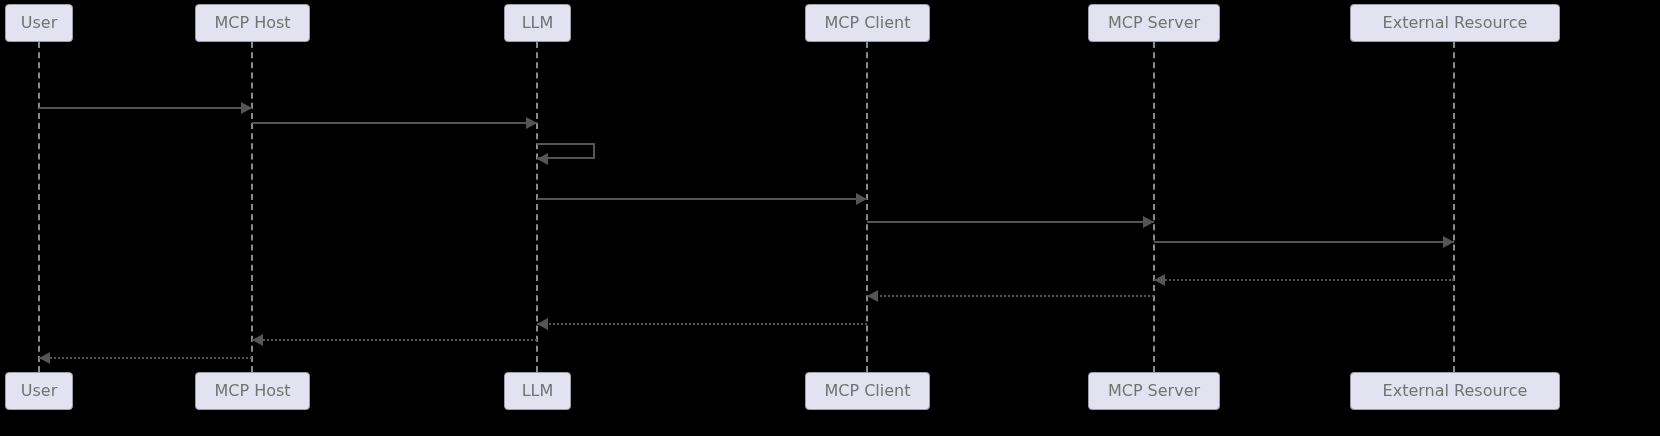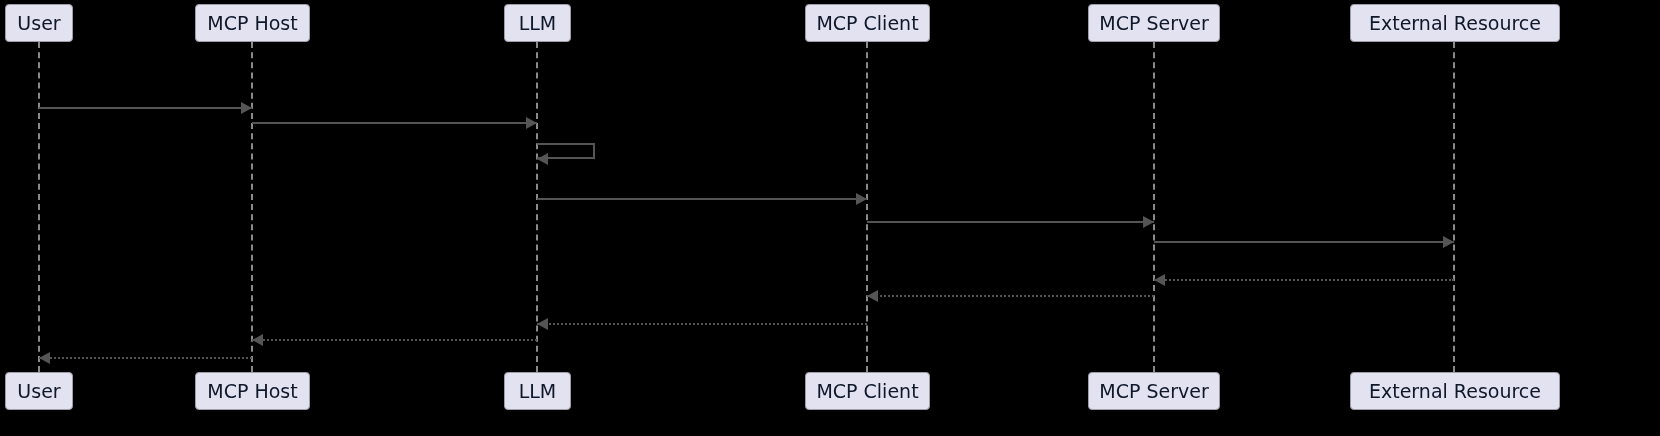--- a/index.html
+++ b/index.html
@@ -18,22 +18,22 @@
   .participant-box {
     position: absolute;
     box-sizing: border-box;
     background: #E2E2F0;
     border: 1px solid #9e9ea8;
     border-radius: 4px;
     height: 38px;
     display: flex;
     align-items: center;
     justify-content: center;
-    color: #0f172a;
-    font-size: 19px;
+    color: #737373;
+    font-size: 16px;
     line-height: 1;
     white-space: nowrap;
     padding: 4px 12px;
   }
   .lifeline {
     position: absolute;
     width: 0;
     border-left: 2px dashed #8a8a8a;
     top: 42px;
     height: 330px;

